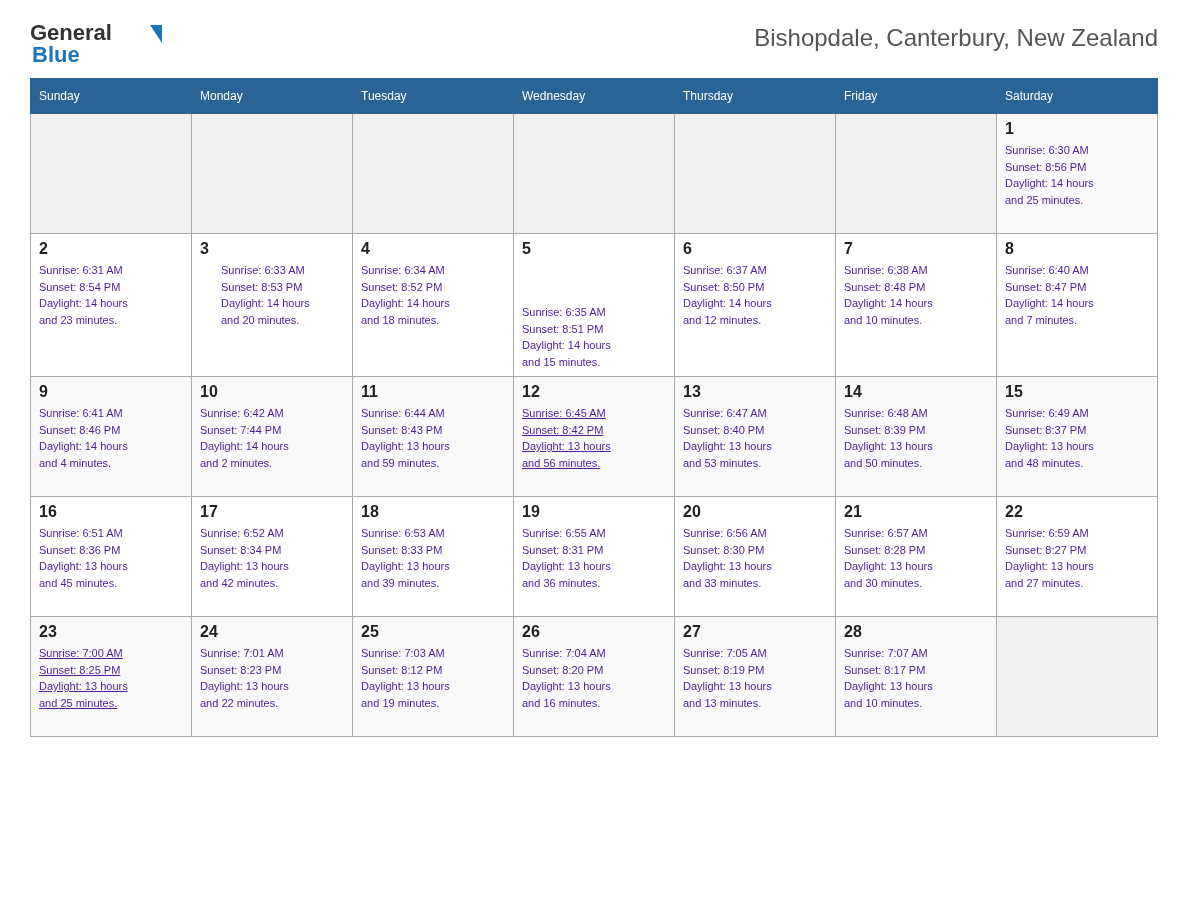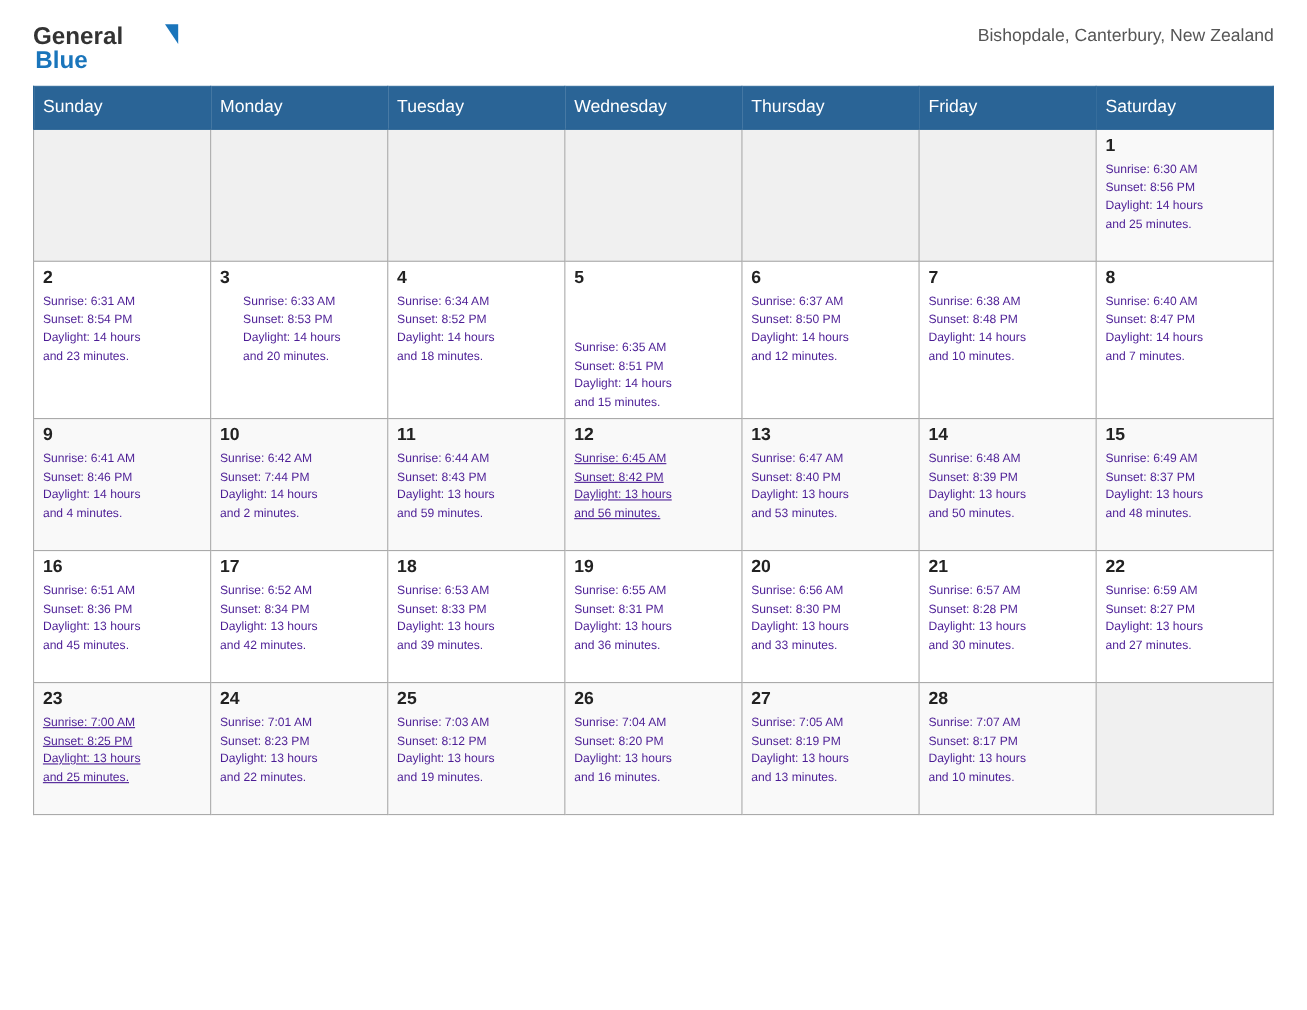--- a/index.html
+++ b/index.html
@@ -16,21 +16,21 @@
       align-items: flex-start;
       margin-bottom: 10px;
     }
     .logo {
       display: flex;
       flex-direction: column;
       align-items: flex-start;
     }
     .logo-top {
       display: flex;
-      align-items: flex-start;
+      align-items: center;
       gap: 36px;
     }
     .logo-general {
       font-size: 22px;
       font-weight: bold;
       color: #333;
     }
     .logo-arrow {
       width: 0;
       height: 0;
@@ -50,33 +50,33 @@
     .title-section {
       text-align: right;
     }
     .month-year {
       font-size: 52px;
       font-weight: normal;
       color: #222;
       line-height: 1.1;
     }
     .location {
-      font-size: 16px;
+      font-size: 24px;
       color: #555;
       margin-top: 4px;
     }
     table {
       width: 100%;
       border-collapse: collapse;
       table-layout: fixed;
     }
     thead th {
       background-color: #2a6496;
       color: #fff;
-      font-size: 16px;
+      font-size: 12px;
       font-weight: normal;
       padding: 10px 8px;
       text-align: left;
       border: 1px solid #2a6496;
     }
     tbody td {
       border: 1px solid #aaa;
       vertical-align: top;
       padding: 6px 8px;
       height: 120px;

